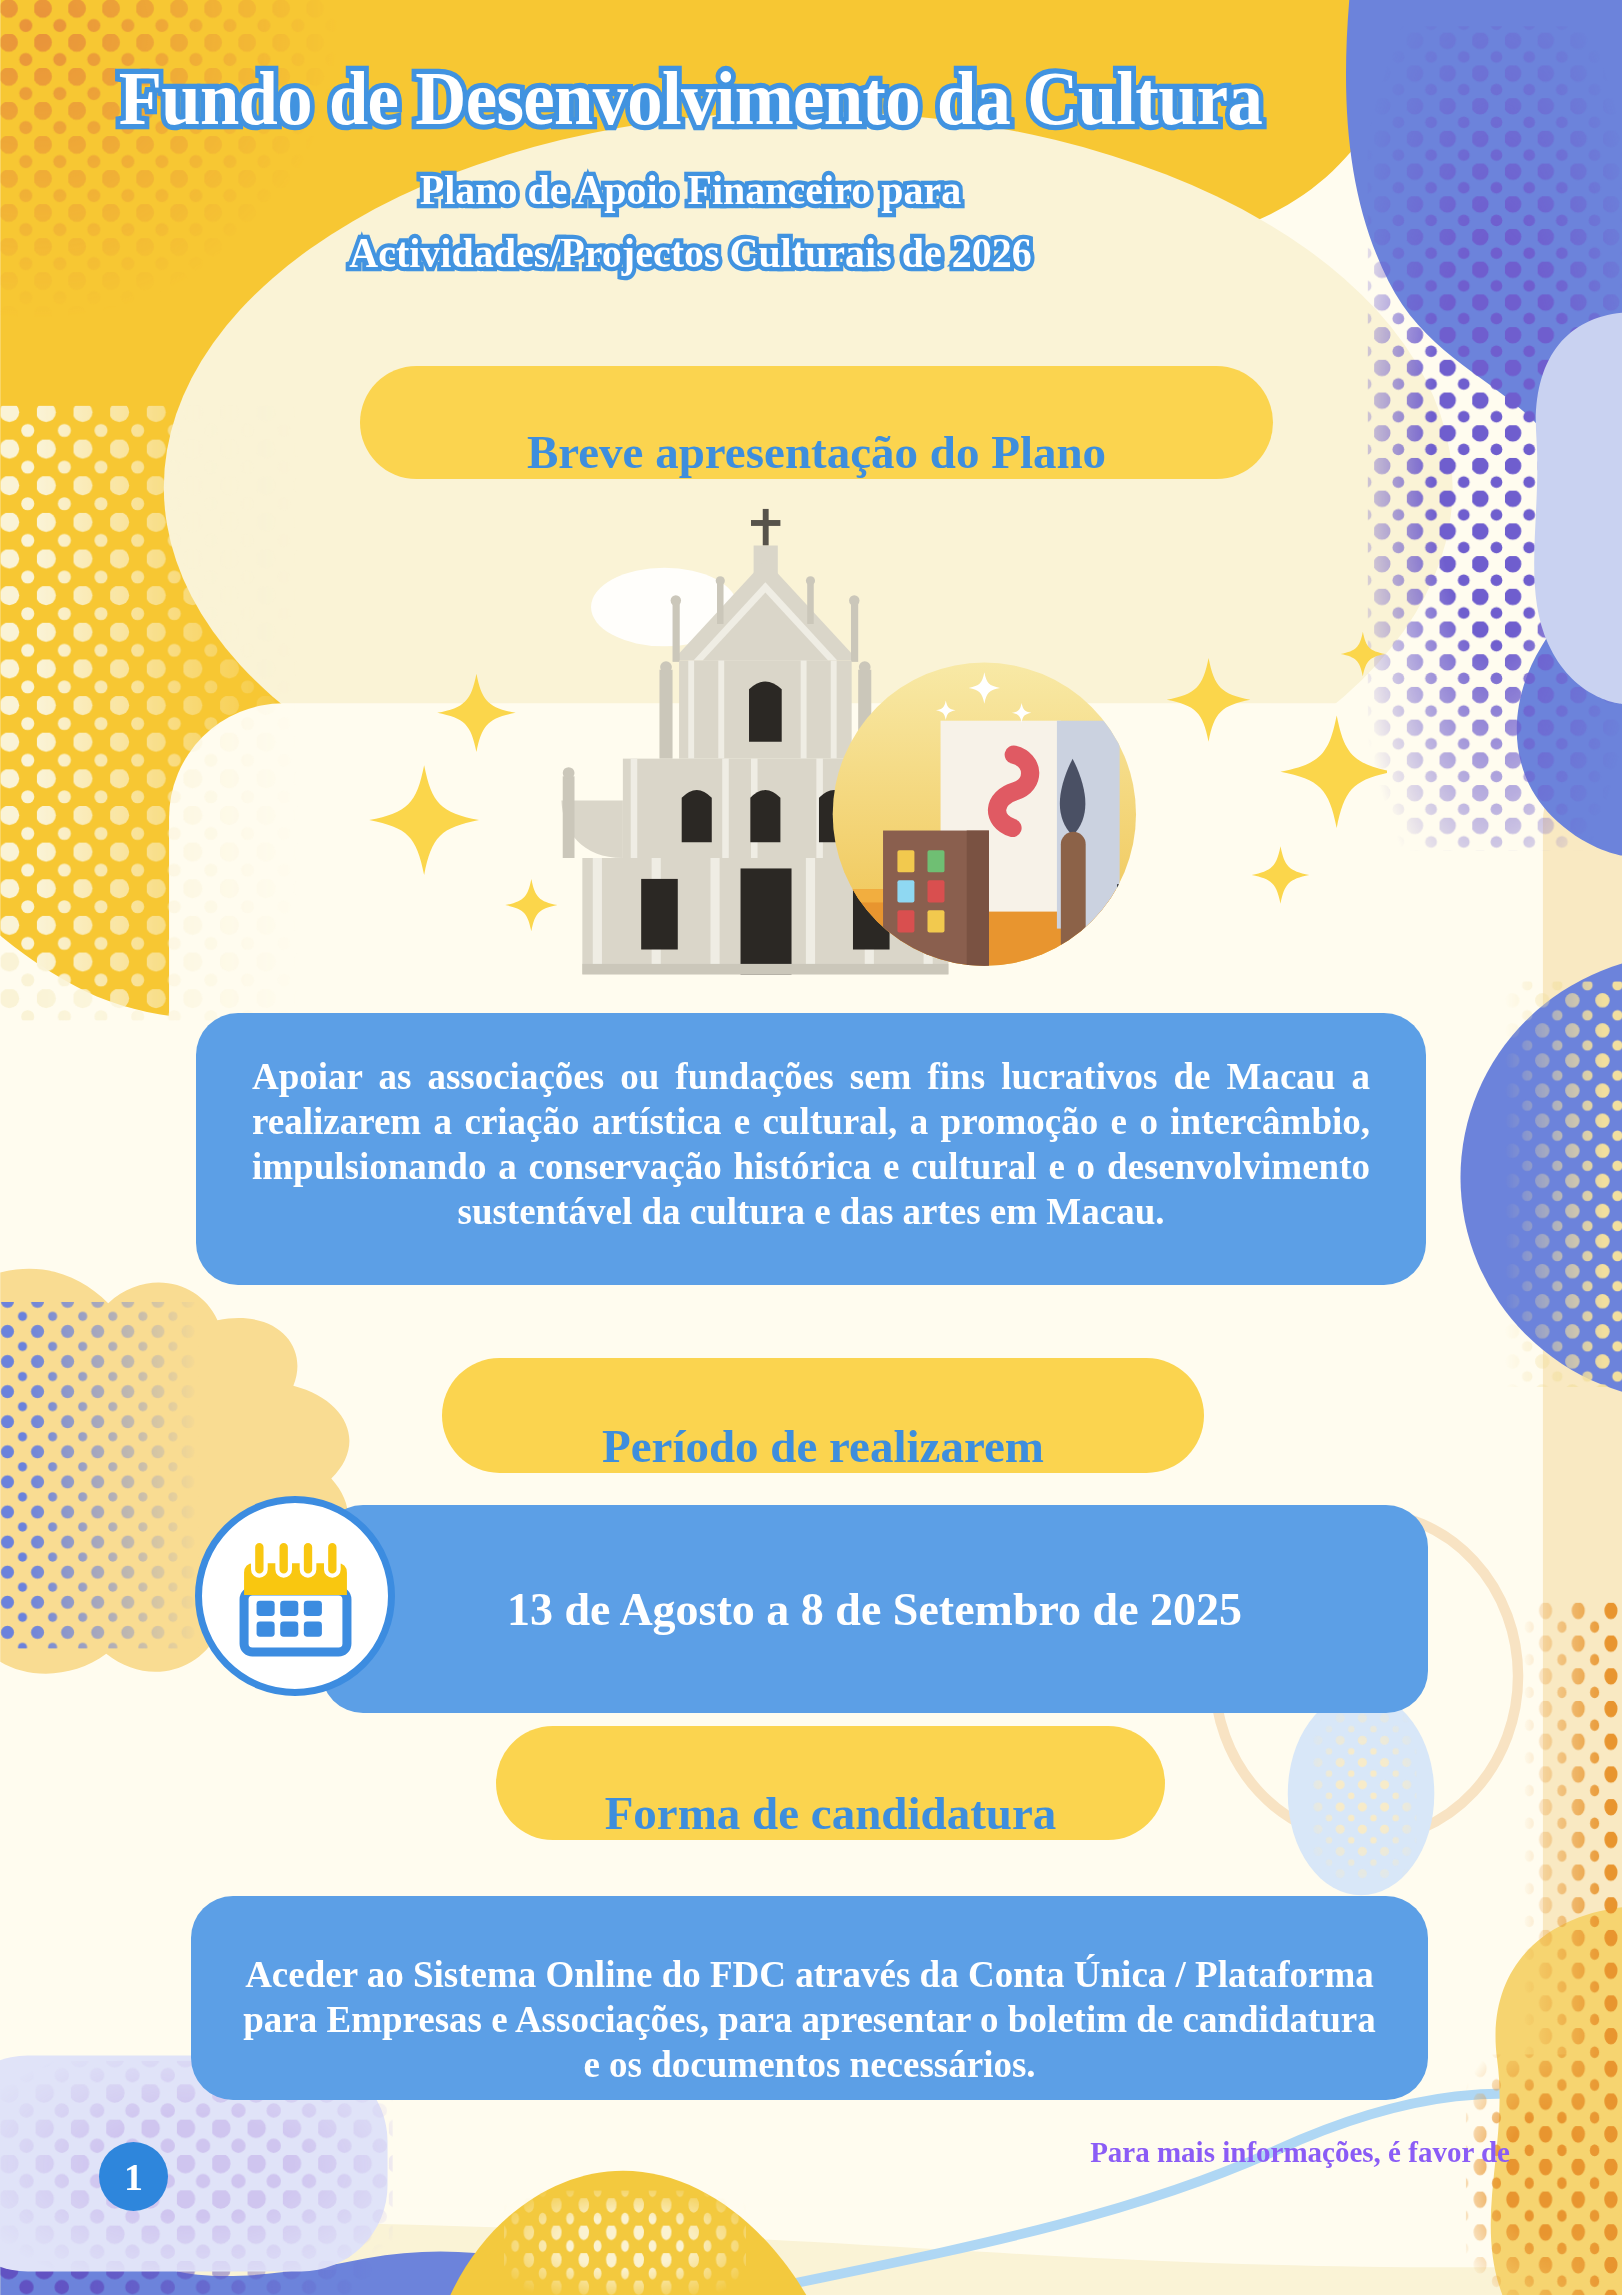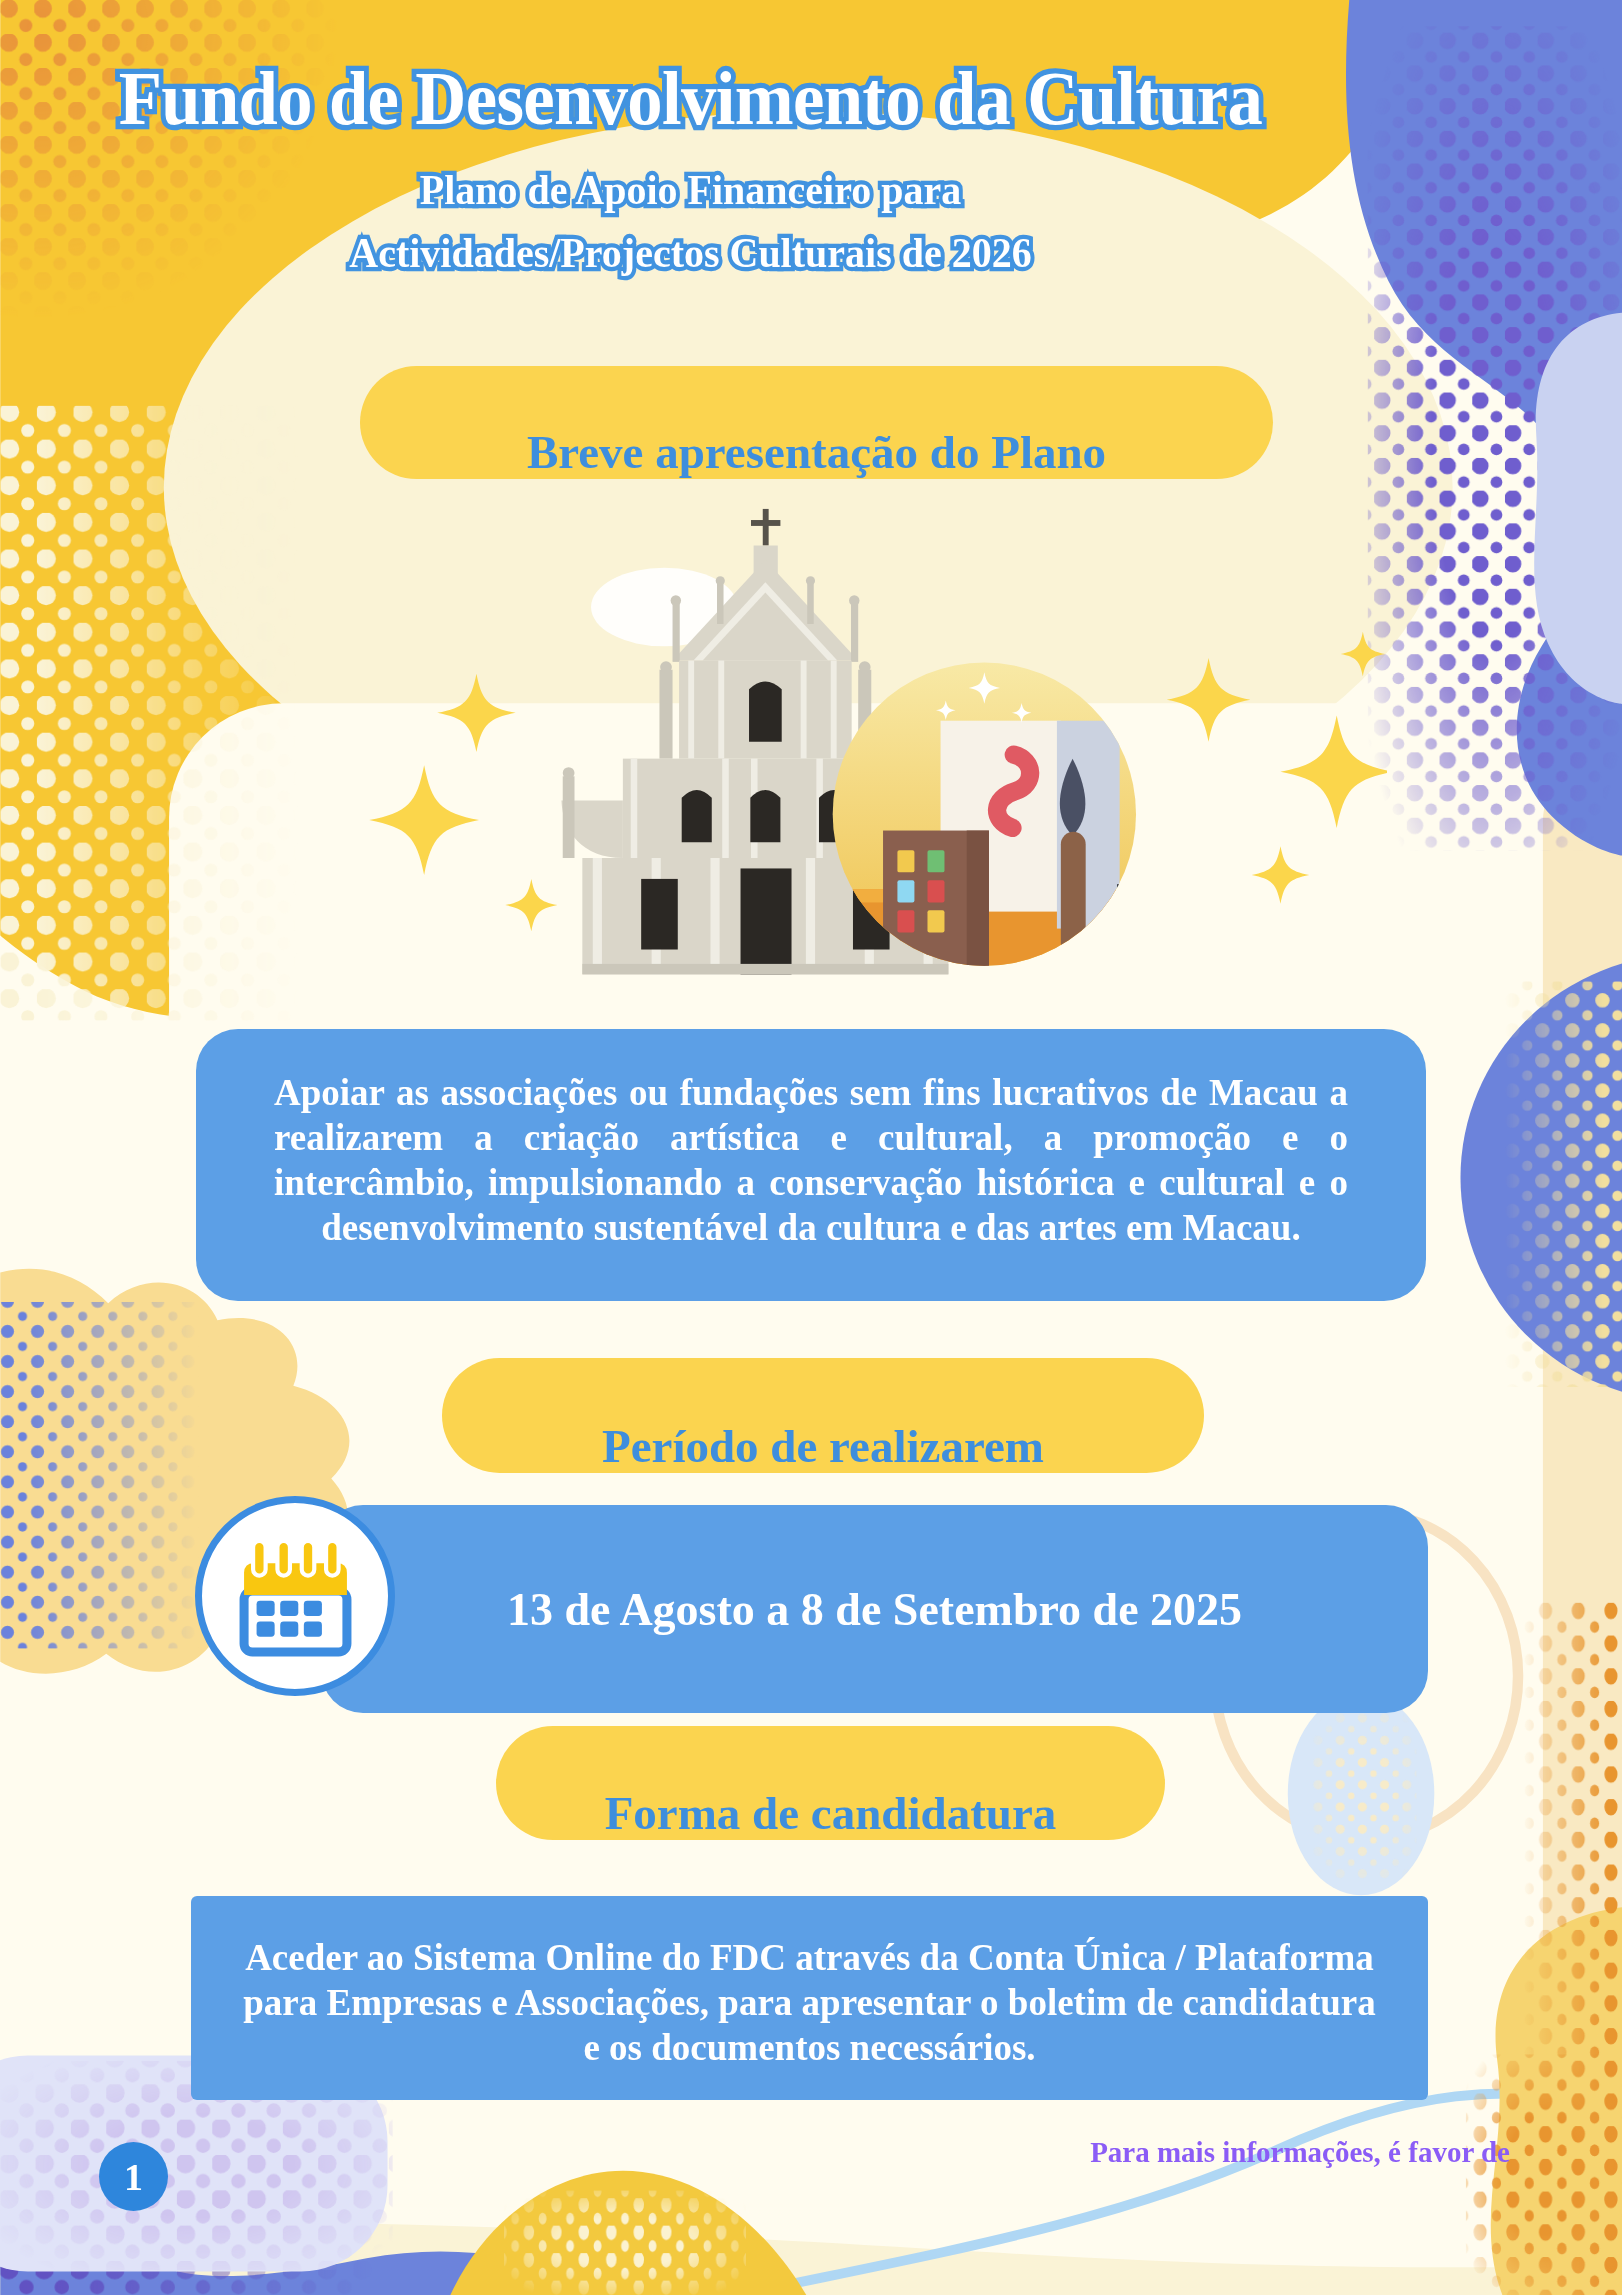--- a/index.html
+++ b/index.html
@@ -17,23 +17,23 @@
             font-size:43px;-webkit-text-stroke-width:8.5px;transform:scaleX(.93);}
   .sub1{top:165px;} .sub2{top:228px;}
   .pill{position:absolute;z-index:2;background:#FBD44F;border-radius:654px;
         display:flex;align-items:flex-end;justify-content:center;
         color:#3E8EDD;font-weight:bold;font-size:47px;}
   .pill1{left:360px;top:366px;width:913px;height:113px;}
   .pill2{left:442px;top:1358px;width:762px;height:115px;}
   .pill3{left:496px;top:1726px;width:669px;height:114px;}
   .bluebox{position:absolute;z-index:2;background:#5C9FE6;border-radius:42px;
            color:#FFFFFF;font-weight:bold;font-size:37px;line-height:1.22;box-sizing:border-box;}
-  .box1{left:196px;top:1013px;width:1230px;height:272px;padding:41px 78px 0;
-        text-align:justify;text-align-last:center;margin-top:16px;}
-  .box2{left:191px;top:1896px;width:1237px;height:204px;padding:39px 52px 0;text-align:center;border-radius:6px;}
+  .box1{left:196px;top:1013px;width:1230px;height:272px;padding:41px 56px 0;
+        text-align:justify;text-align-last:center;}
+  .box2{left:191px;top:1896px;width:1237px;height:204px;padding:56px 52px 0;text-align:center;}
   .datebar{position:absolute;z-index:2;left:321px;top:1505px;width:1107px;height:208px;
            background:#5C9FE6;border-radius:42px;display:flex;align-items:center;
            justify-content:center;color:#FFFFFF;font-weight:bold;font-size:46px;}
   .cal-circle{position:absolute;z-index:3;left:195px;top:1496px;width:200px;height:200px;
               background:#FFFFFF;border:7.2px solid #3C8CE0;border-radius:50%;box-sizing:border-box;
               display:flex;align-items:center;justify-content:center;}
   .footer{position:absolute;z-index:2;right:113px;top:2131px;text-align:right;
           color:#8b5cf6;font-weight:bold;font-size:29px;line-height:1.45;}
   .badge{position:absolute;z-index:3;left:99px;top:2142px;width:69px;height:69px;
          background:#2E86DC;border-radius:50%;display:flex;align-items:center;justify-content:center;

